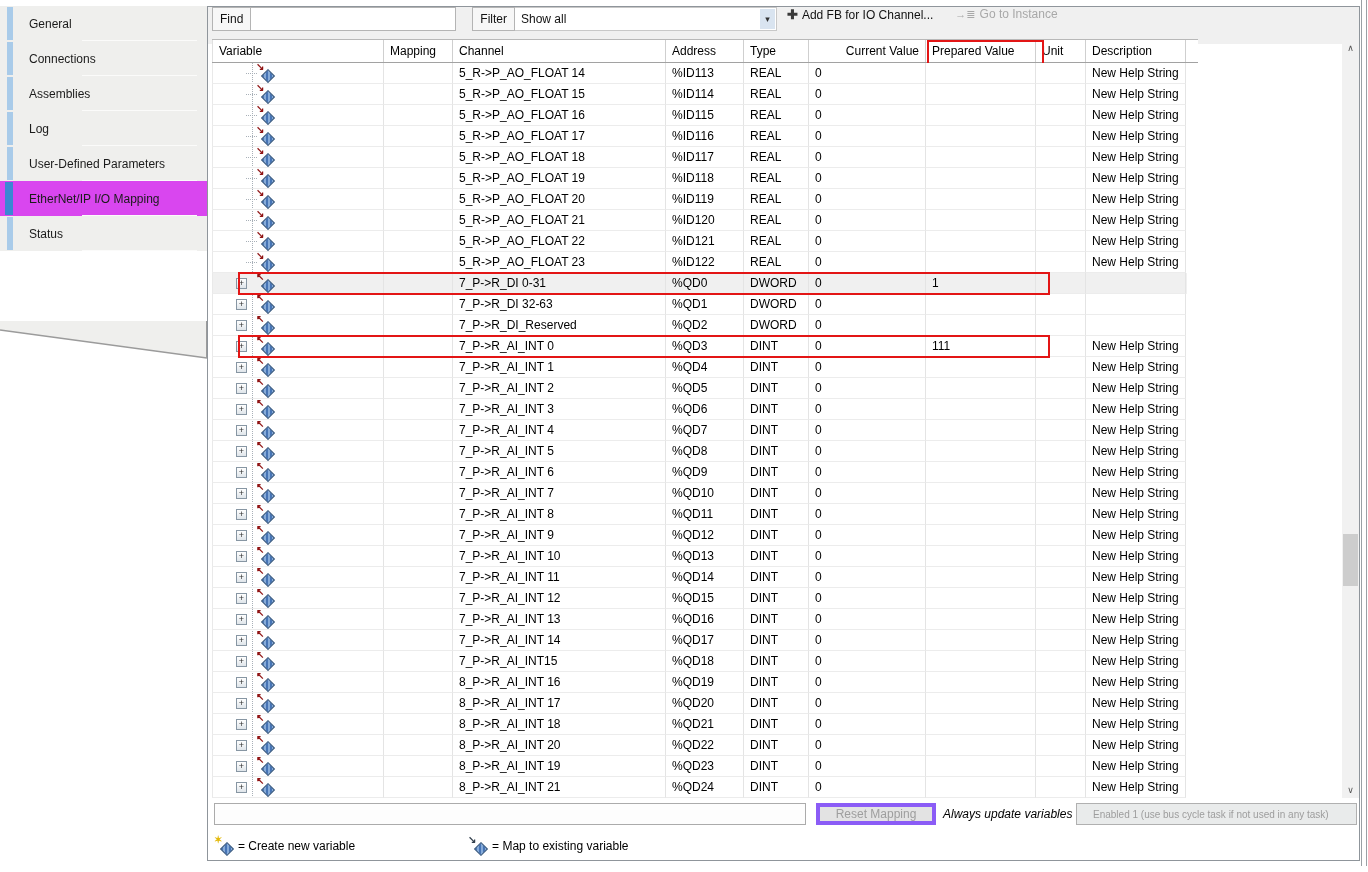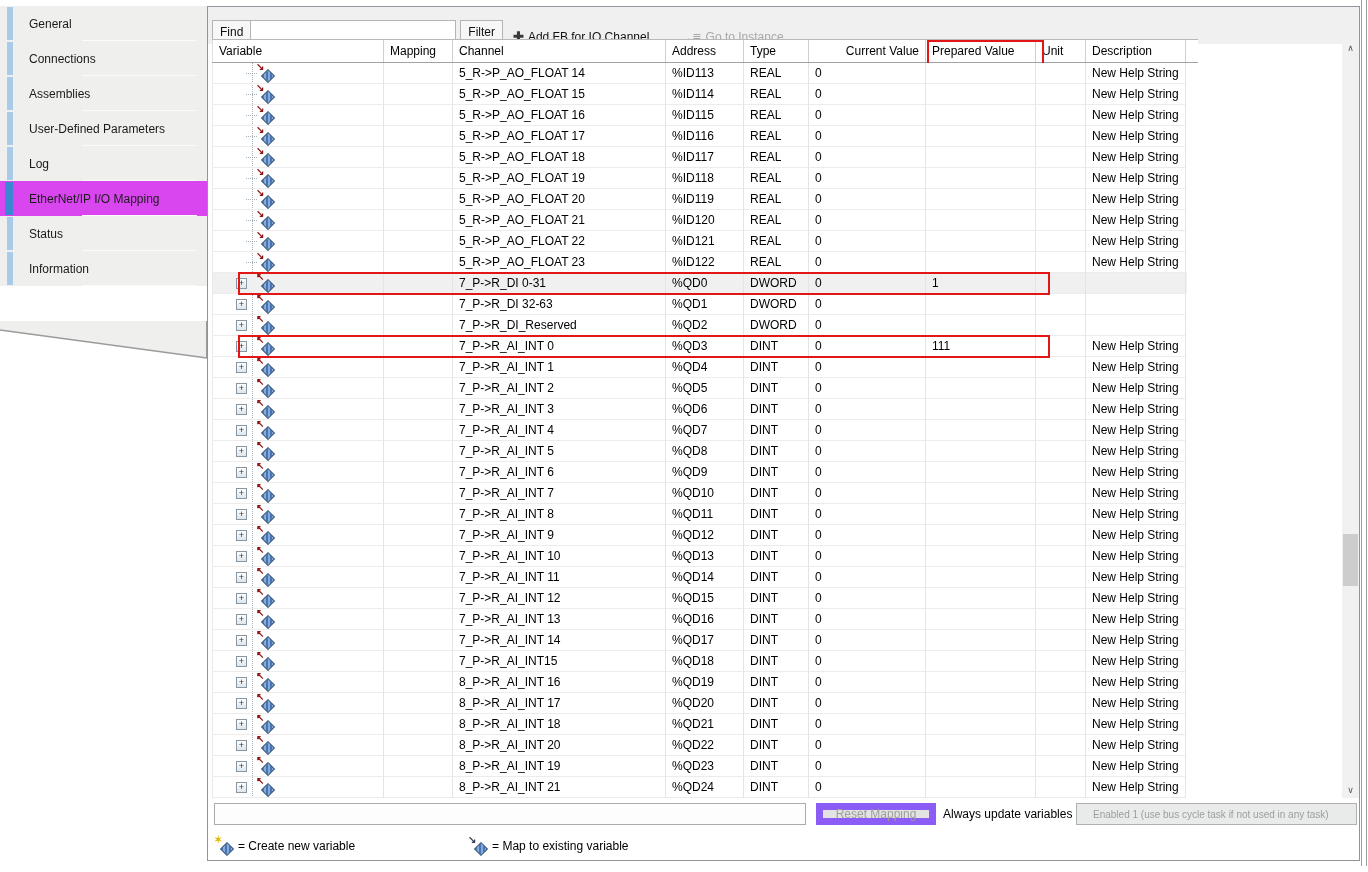--- a/index.html
+++ b/index.html
@@ -17,27 +17,27 @@
   .tab.selected{background:#d946ef;}
   .tab.selected::before{left:5px;width:8px;background:#3c87d3;}
   .sidebar-tail{position:absolute;left:0;top:321px;width:207px;height:40px;}
 
   
   .main{position:absolute;left:207px;top:6px;width:1153px;height:855px;
     border:1px solid #8f959b;box-sizing:border-box;background:#fff;overflow:hidden;}
 
   
   .toolbar{position:absolute;left:0;top:0;width:100%;height:37px;background:#f0f0f0;
-    display:flex;align-items:flex-end;font-size:12px;color:#111;}
+    display:flex;align-items:flex-start;font-size:12px;color:#111;}
   .find-label,.filter-label{height:24px;box-sizing:border-box;border:1px solid #b4b4b4;
     background:#f7f7f7;display:flex;align-items:center;padding:0 7px;}
   .find-label{margin-left:4px;}
   .find-input{width:205px;height:24px;box-sizing:border-box;border:1px solid #b4b4b4;
     border-left:none;background:#fff;outline:none;font:12px "Liberation Sans",sans-serif;padding:0 4px;}
-  .filter-label{margin-left:4px;}
+  .filter-label{margin-left:16px;}
   .filter-combo{width:262px;height:24px;box-sizing:border-box;border:1px solid #c8c8c8;
     border-left:none;background:#fff;display:flex;align-items:center;justify-content:space-between;
     padding-left:6px;}
   .combo-arrow{width:15px;height:20px;margin-right:1px;background:#d9e4f0;color:#333;
     display:flex;align-items:center;justify-content:center;font-size:9px;}
   .tb-btn{display:flex;align-items:center;margin-left:10px;color:#111;}
   .tb-btn .plus{color:#3a3a3a;font-size:13px;margin-right:4px;font-weight:bold;}
   .tb-btn.disabled{color:#a8a8a8;}
   .goto-icon{margin:0 4px 0 12px;color:#a8a8a8;font-size:11px;}
 
@@ -79,23 +79,23 @@
   .vscroll{position:absolute;left:1134px;top:33px;width:17px;height:758px;background:#f1f1f1;}
   .vs-arrow{position:absolute;left:0;width:17px;height:16px;display:flex;align-items:center;
     justify-content:center;font-size:9px;color:#555;}
   .vs-up{top:0;} .vs-down{bottom:0;}
   .vs-thumb{position:absolute;left:1px;top:494px;width:15px;height:52px;background:#cdcdcd;}
 
   
   .info-box{position:absolute;left:6px;top:796px;width:592px;height:22px;box-sizing:border-box;
     border:1px solid #ababab;background:#fdfdfd;}
   .reset-btn{position:absolute;left:608px;top:796px;width:120px;height:22px;box-sizing:border-box;
-    border:7px solid #8b5cf6;background:#e3e3e3;color:#9e9e9e;font-size:12px;
+    border:4px solid #8b5cf6;background:#e3e3e3;color:#9e9e9e;font-size:12px;
     display:flex;align-items:center;justify-content:center;}
-  .always-label{position:absolute;left:735px;top:800px;font-size:12px;color:#000;}
+  .always-label{position:absolute;left:735px;top:800px;font-size:12px;color:#000;font-style:italic;}
   .task-combo{position:absolute;left:868px;top:796px;width:281px;height:22px;box-sizing:border-box;
     border:1px solid #b0b0b0;background:#e9ebeb;color:#9d9d9d;font-size:10px;
     display:flex;align-items:center;justify-content:space-between;padding:0 16px;white-space:nowrap;overflow:hidden;}
 
   
   .legend{position:absolute;left:8px;top:831px;display:flex;align-items:center;font-size:12px;color:#000;}
   .leg-icon{position:relative;width:16px;height:16px;margin-right:6px;}
   .leg-icon .mark{position:absolute;left:-2px;top:-4px;font-size:10px;font-weight:bold;}
   .leg-icon .diamond{position:absolute;left:6px;top:6px;width:8px;height:8px;transform:rotate(45deg);
     border:1px solid #1f4470;background:repeating-linear-gradient(45deg,#4674b5 0 2px,#86abd9 2px 4px);}
@@ -105,38 +105,41 @@
 </style>
 </head>
 <body>
 
 <div class="window">
 
   <div class="sidebar">
       <div class="tab">General</div>
       <div class="tab">Connections</div>
       <div class="tab">Assemblies</div>
+      <div class="tab">Log</div>
       <div class="tab">User-Defined Parameters</div>
-      <div class="tab">Log</div>
       <div class="tab selected">EtherNet/IP I/O Mapping</div>
       <div class="tab">Status</div>
-      <div class="tab">Information</div>
     </div>
   <svg class="sidebar-tail" width="207" height="40" viewBox="0 0 207 40">
     <polygon points="0,0 207,0 207,37 0,9" fill="#efefed"></polygon>
     <line x1="0" y1="9" x2="207" y2="37" stroke="#9b9b9b" stroke-width="1.5"></line>
     <line x1="206.5" y1="0" x2="206.5" y2="37" stroke="#9b9b9b" stroke-width="1"></line>
   </svg>
 
   <div class="main">
 
     <div class="toolbar">
       <div class="find-label">Find</div>
       <input class="find-input" type="text" value="" style="">
       <div class="filter-label">Filter</div>
+      <div class="filter-combo">
+        <span>Show all</span>
+        <span class="combo-arrow">▾</span>
+      </div>
       <div class="tb-btn">
         <span class="plus">✚</span>
         <span>Add FB for IO Channel...</span>
       </div>
       <div class="tb-btn disabled">
         <span class="goto-icon">→≣</span>
         <span>Go to Instance</span>
       </div>
     </div>
 

